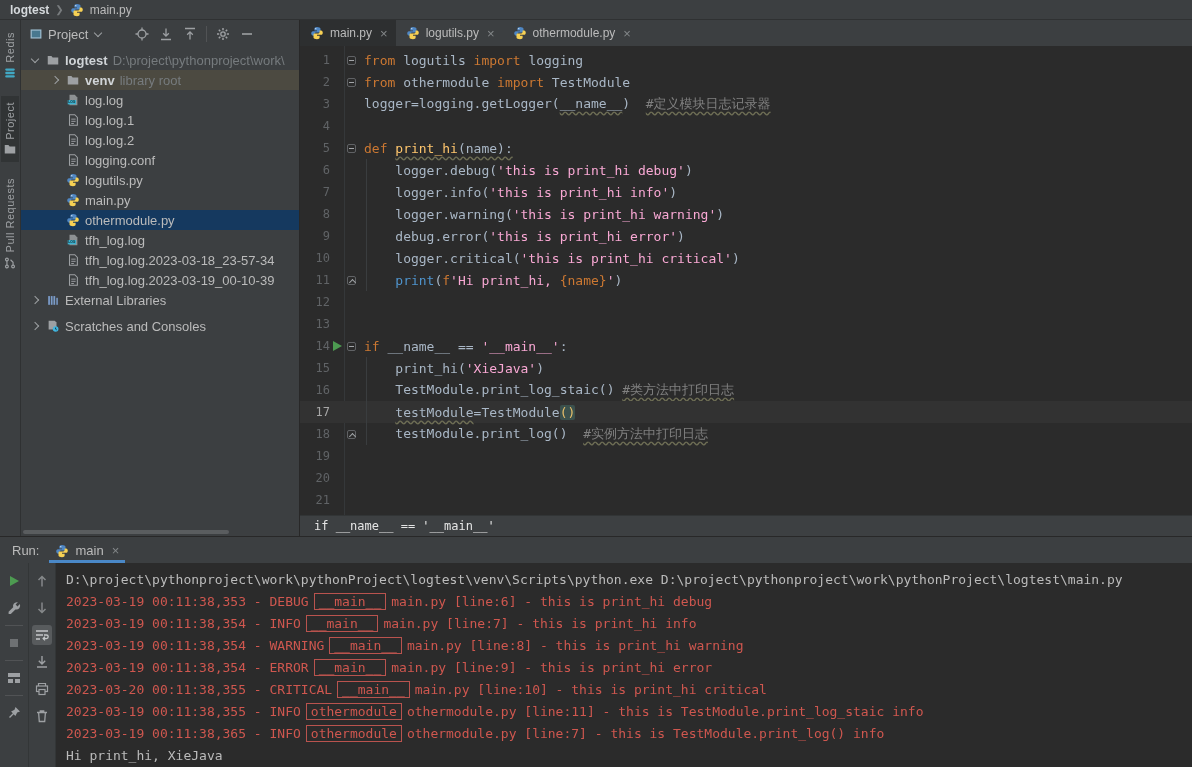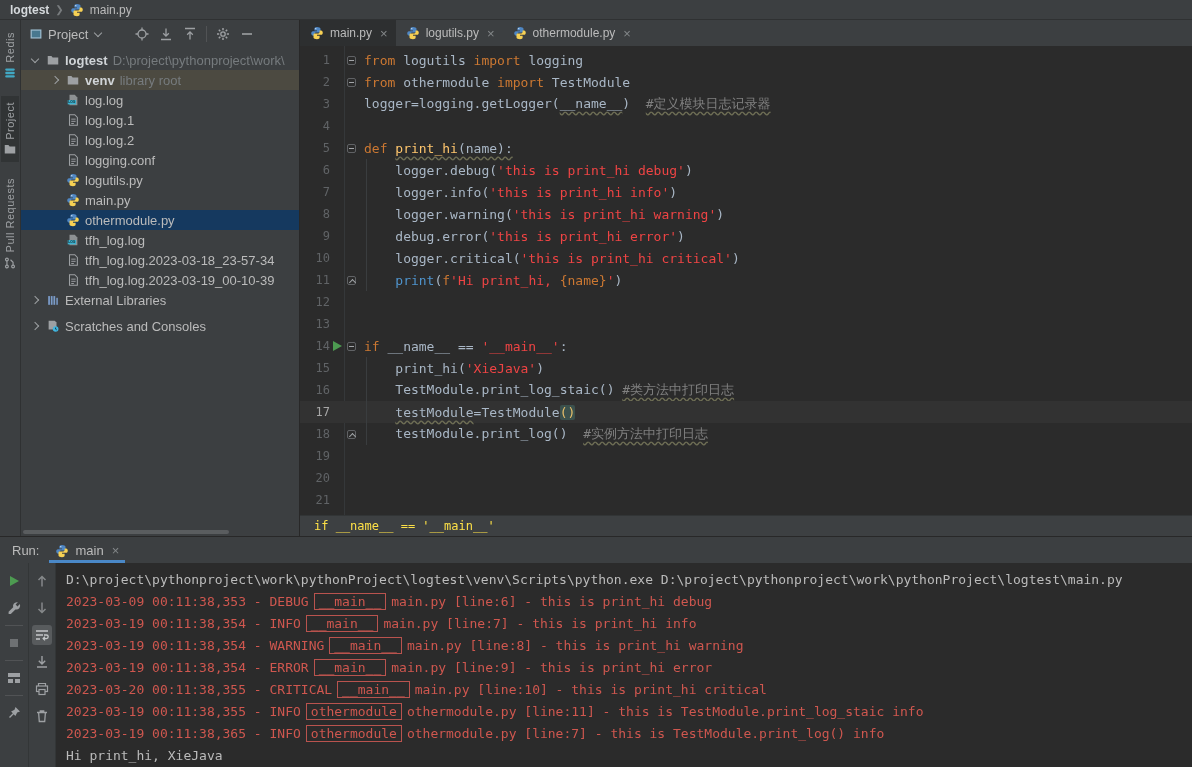--- a/index.html
+++ b/index.html
@@ -72,40 +72,40 @@
   .gutter { flex:0 0 58px; display:flex; align-items:center; height:100%; }
   .ln { flex:0 0 30px; text-align:right; color:#606366; font-size:12px; }
   .gslot { flex:0 0 14px; display:flex; justify-content:center; align-items:center; }
   .fslot { flex:0 0 14px; display:flex; justify-content:center; align-items:center; }
   .cline.cur .ln { color:#a7a7a7; }
   .ctext { padding-left:6px; white-space:pre; position:relative; }
   .guide { position:absolute; left:66px; top:0; bottom:0; width:1px; background:#3a3d3f; }
 
   .sg-kw { color:#cc7832; }
   .sg-plain { color:#a9b7c6; }
-  .sg-str { color:#ef4444;text-align:right; }
+  .sg-str { color:#f9a8d4;text-align:right; }
   .sg-com { color:#808080; }
   .sg-fn { color:#ffc66d; }
   .sg-blt { color:#4f94cd; }
   .sg-brace { color:#cc7832; }
   .sg-match { background:#3b514d; color:#e8bf6a; border-radius:2px; }
   .wavy { text-decoration:underline; text-decoration-style:wavy;
     text-decoration-color:#6f6f55; text-underline-offset:3px; }
 
   .fold-open, .fold-end { width:9px; height:9px; border:1px solid #606265;
     border-radius:2px; position:relative; background:#2b2b2b; }
   .fold-open::after { content:""; position:absolute; left:1px; right:1px; top:3px;
     height:1px; background:#a2a5a8; }
   .fold-end::after { content:""; position:absolute; left:2px; top:3px; width:4px;
     height:4px; border-top:1px solid #a2a5a8; border-left:1px solid #a2a5a8; transform:rotate(45deg); }
   .run-arrow { width:0; height:0; border-left:9px solid #4d9b51;
     border-top:5px solid transparent; border-bottom:5px solid transparent; cursor:pointer; }
 
   .context-bar { flex:0 0 21px; background:#3d4042; border-top:1px solid #323536;
-    display:flex; align-items:center; padding-left:14px; color:#fde047;
+    display:flex; align-items:center; padding-left:14px; color:#e5e5e5;
     font-family:"DejaVu Sans Mono",monospace; font-size:12px; }
 
   
   .run-panel { flex:0 0 231px; display:flex; flex-direction:column;
     border-top:1px solid #282828; background:#3c3f41; }
   .run-header { flex:0 0 26px; display:flex; align-items:flex-end; padding-left:12px; gap:10px; }
   .run-label { color:#bbbbbb; padding-bottom:5px; }
   .run-tab { display:flex; align-items:center; gap:6px; padding:0 6px 5px 6px;
     position:relative; cursor:pointer; }
   .run-tab::after { content:""; position:absolute; left:0; right:0; bottom:0;
@@ -739,21 +739,21 @@
               <svg width="16" height="16" viewBox="0 0 16 16" fill="none">
                 <g stroke="#9da0a3" stroke-width="1.3">
                   <path d="M3 4.5h10M6.3 4.5V3h3.4v1.5M4.6 4.5l.7 9h5.4l.7-9"></path>
                 </g>
               </svg>
             </span>
           </span>
         </div>
       <div class="console">
           <div class="console-line path"><span>D:\project\pythonproject\work\pythonProject\logtest\venv\Scripts\python.exe D:\project\pythonproject\work\pythonProject\logtest\main.py</span></div>
-          <div class="console-line err"><span>2023-03-09 00:11:38,353 - DEBUG</span><span class="console-box">__main__</span><span>main.py [line:6] - this is print_hi debug</span></div>
+          <div class="console-line err"><span>2023-03-19 00:11:38,353 - DEBUG</span><span class="console-box">__main__</span><span>main.py [line:6] - this is print_hi debug</span></div>
           <div class="console-line err"><span>2023-03-19 00:11:38,354 - INFO</span><span class="console-box">__main__</span><span>main.py [line:7] - this is print_hi info</span></div>
           <div class="console-line err"><span>2023-03-19 00:11:38,354 - WARNING</span><span class="console-box">__main__</span><span>main.py [line:8] - this is print_hi warning</span></div>
           <div class="console-line err"><span>2023-03-19 00:11:38,354 - ERROR</span><span class="console-box">__main__</span><span>main.py [line:9] - this is print_hi error</span></div>
           <div class="console-line err"><span>2023-03-20 00:11:38,355 - CRITICAL</span><span class="console-box">__main__</span><span>main.py [line:10] - this is print_hi critical</span></div>
           <div class="console-line err"><span>2023-03-19 00:11:38,355 - INFO</span><span class="console-box">othermodule</span><span>othermodule.py [line:11] - this is TestModule.print_log_staic info</span></div>
           <div class="console-line err"><span>2023-03-19 00:11:38,365 - INFO</span><span class="console-box">othermodule</span><span>othermodule.py [line:7] - this is TestModule.print_log() info</span></div>
           <div class="console-line out"><span>Hi print_hi, XieJava</span></div>
         </div>
     </div>
   </div>

